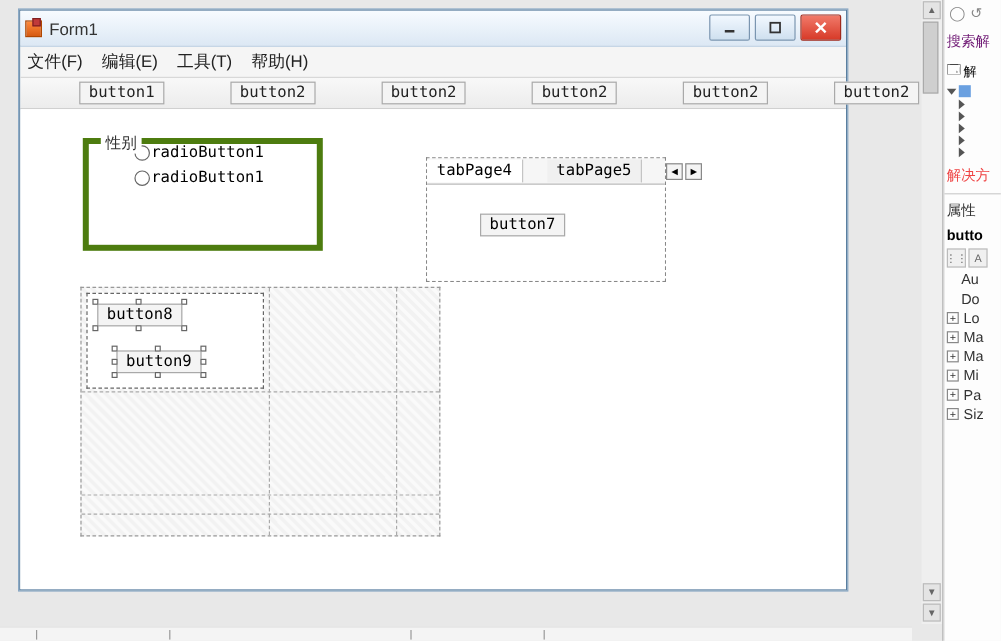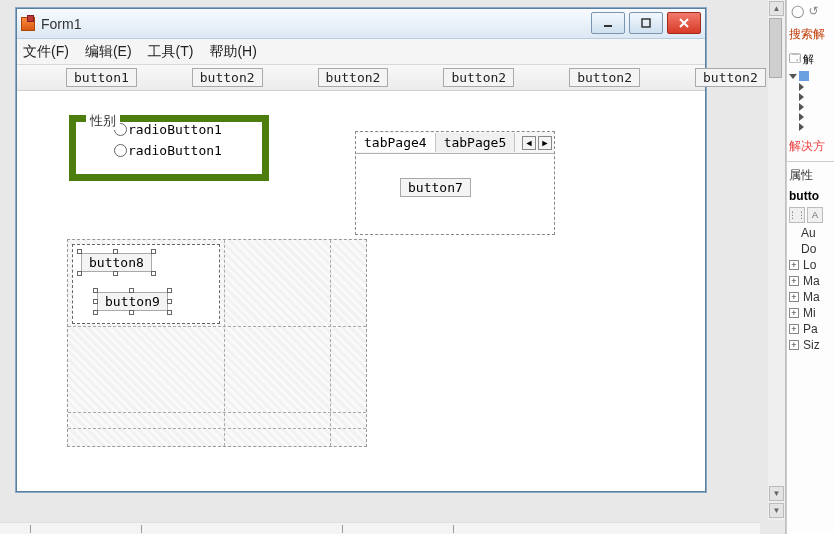--- a/index.html
+++ b/index.html
@@ -85,22 +85,22 @@
     border: 1px solid #a9a9a9;
     background: #f4f4f4;
     font-family: "SimSun", monospace;
     font-size: 13px;
     color: #222;
     margin-left: 45px;
   }
   .client { position: relative; height: 400px; background: #fff;}
   .groupbox {
     position: absolute; left: 52px; top: 24px;
-    width: 200px; height: 66px;
-    border: 7px solid #4d7c0f;
+    width: 200px; height: 94px;
+    border: 5px solid #4d7c0f;
   }
   .groupbox-title {
     position: absolute; top: -10px; left: 10px;
     background: #fff; padding: 0 4px;
     font-size: 13px; color: #333;
   }
   .radio-row {
     display:flex; align-items:center; gap:1px;
     font-family: "SimSun", monospace; font-size: 13px;
     margin-left: 38px;
@@ -112,20 +112,21 @@
   }
   .tabcontrol {
     position: absolute; left: 338px; top: 40px;
     width: 200px; height: 104px;
     border: 1px dashed #888;
   }
   .tabs {
     display:flex; align-items:center; height: 22px;
     border-bottom: 1px solid #b0b0b0;
     background:#f6f6f6;
+    gap:20px;
   }
   .tab {
     padding: 2px 8px; font-family:"SimSun",monospace; font-size:13px;
     border-right:1px solid #c4c4c4; background:#fff;
   }
   .tab + .tab { background:#f0f0f0;}
   .tab-arrows { margin-left:auto; display:flex; gap:2px; padding-right:2px;}
   .tab-arrow {
     width:14px; height:14px; border:1px solid #888; background:#f4f4f4;
     display:flex; align-items:center; justify-content:center; font-size:9px;
@@ -169,21 +170,21 @@
     background:#f4f4f4; border-top:1px solid #e0e0e0;
     display:flex;
   }
   .gutter-tick { width:1px; height:8px; background:#999; margin-top:2px;}
   .right-panel {
     position:absolute; right:0; top:0; width:48px; height:534px;
     background:#fdfdfd; border-left:1px solid #ccc;
     font-size:12px;
   }
   .rp-icons { display:flex; gap:4px; padding:4px; color:#888;}
-  .rp-search { padding:4px 2px; font-size:12px; color:#c2410c;}
+  .rp-search { padding:4px 2px; font-size:12px; color:#701a75;}
   .rp-tree { padding:2px; }
   .rp-tree-row { display:flex; align-items:center; gap:2px; font-size:11px; padding:1px 0;}
   .tri { width:0;height:0;border-top:4px solid transparent;border-bottom:4px solid transparent;border-left:5px solid #555;}
   .tri.down{border-left:4px solid transparent;border-right:4px solid transparent;border-top:5px solid #555;border-bottom:none;}
   .rp-link { color:#ef4444; padding:4px 2px; font-size:12px;}
   .rp-label { padding:3px 2px; color:#333;}
   .rp-bold { font-weight:bold; padding:2px;}
   .rp-propicons{ display:flex; gap:2px; padding:2px;}
   .rp-propicon{ width:16px; height:16px; border:1px solid #bbb; background:#f0f0f0; font-size:9px; display:flex;align-items:center;justify-content:center;color:#666;}
   .rp-prop { display:flex; align-items:center; gap:4px; font-size:12px; padding:1px 2px; color:#333;}

